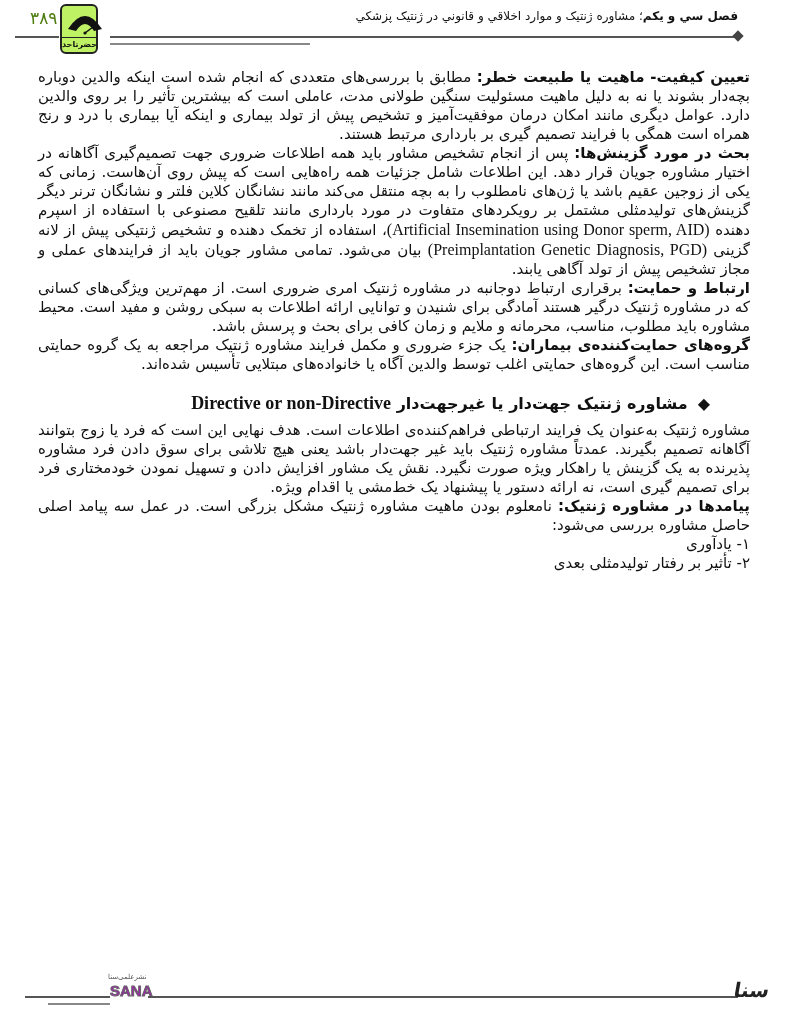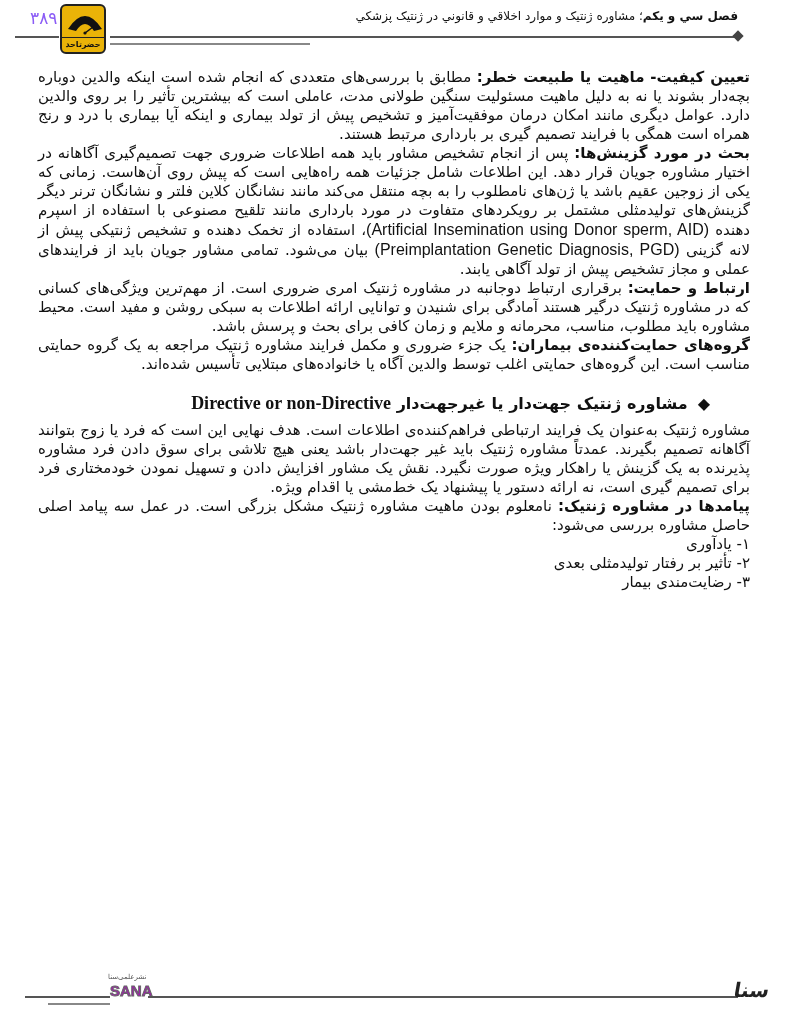--- a/index.html
+++ b/index.html
@@ -1,36 +1,36 @@
 <!DOCTYPE html>
 <html><head>
 <meta charset="utf-8">
 <style>
   html, body { margin:0; padding:0; background:#ffffff; }
   body { width:788px; height:1012px; position:relative; overflow:hidden;
          font-family:"DejaVu Sans", sans-serif; color:#111; }
   .header { position:absolute; top:0; left:0; width:788px; height:60px; }
-  .page-num { position:absolute; left:30px; top:8px; font-size:17px; color:#8b5cf6; }
-  .logo { position:absolute; left:60px; top:4px; width:46px; height:50px;
-          border:2px solid #222; border-radius:6px; background:#eab308; box-sizing:border-box; }
+  .page-num { position:absolute; left:30px; top:8px; font-size:17px; color:#4d7c0f; }
+  .logo { position:absolute; left:60px; top:4px; width:38px; height:50px;
+          border:2px solid #222; border-radius:6px; background:#bef264; box-sizing:border-box; }
   .logo svg { position:absolute; left:4px; top:3px; }
   .logo-label { position:absolute; bottom:1px; left:0; right:0; text-align:center;
                 font-size:8px; font-weight:bold; color:#111; border-top:1.5px solid #222; line-height:13px; }
   .running-title { position:absolute; right:50px; top:9px; font-size:12px; direction:rtl; white-space:nowrap; }
   .running-title b { font-weight:bold; }
   .hline-top { position:absolute; left:15px; top:36px; width:44px; height:2px; background:#555; }
   .hline-top2 { position:absolute; left:110px; top:36px; width:628px; height:2px; background:#555; }
   .hline-under { position:absolute; left:110px; top:43px; width:200px; height:1.5px; background:#888; }
   .diamond-top { position:absolute; left:734px; top:32px; width:8px; height:8px; background:#444; transform:rotate(45deg); }
 
   .content { position:absolute; top:68px; left:38px; width:712px; direction:rtl; text-align:justify;
              font-size:15px; line-height:19px; }
   .content p { margin:0; }
   .content b { font-weight:bold; }
-  .ltr { direction:ltr; unicode-bidi:embed; font-family:Liberation Sans, sans-serif; font-size:16px; }
+  .ltr { direction:ltr; unicode-bidi:embed; font-family:Liberation Serif, serif; font-size:16px; }
   .section-heading { margin:20px 0 8px 0 !important; font-weight:bold; font-size:16px; padding-right:40px; }
   .section-heading .bullet { display:inline-block; margin-left:10px; font-size:16px; }
   .section-heading .en { font-family:"Liberation Serif", serif; font-size:18px; direction:ltr; unicode-bidi:embed; }
   .list-item { margin:0; }
 
   .footer { position:absolute; left:0; top:960px; width:627px; height:52px; }
   .fline1 { position:absolute; left:25px; top:36px; width:85px; height:1.5px; background:#555; }
   .fline2 { position:absolute; left:48px; top:43px; width:62px; height:1.5px; background:#888; }
   .fline3 { position:absolute; left:148px; top:36px; width:590px; height:1.5px; background:#555; }
   .sana { position:absolute; left:110px; top:22px; width:40px; font-family:"Liberation Sans", sans-serif;
@@ -77,21 +77,20 @@
   <p class="section-heading">
     <span class="bullet">◆</span><span>مشاوره ژنتیک جهت‌دار یا غیرجهت‌دار</span> <span class="en">Directive or non-Directive</span>
   </p>
 
   <p>مشاوره ژنتیک به‌عنوان یک فرایند ارتباطی فراهم‌کننده‌ی اطلاعات است. هدف نهایی این است که فرد یا زوج بتوانند آگاهانه تصمیم بگیرند. عمدتاً مشاوره ژنتیک باید غیر جهت‌دار باشد یعنی هیچ تلاشی برای سوق دادن فرد مشاوره پذیرنده به یک گزینش یا راهکار ویژه صورت نگیرد. نقش یک مشاور افزایش دادن و تسهیل نمودن خودمختاری فرد برای تصمیم گیری است، نه ارائه دستور یا پیشنهاد یک خط‌مشی یا اقدام ویژه.</p>
   <p>
     <b>پیامدها در مشاوره ژنتیک:</b><span> نامعلوم بودن ماهیت مشاوره ژنتیک مشکل بزرگی است. در عمل سه پیامد اصلی حاصل مشاوره بررسی می‌شود:</span>
   </p>
   <p class="list-item">۱- یادآوری</p>
   <p class="list-item">۲- تأثیر بر رفتار تولیدمثلی بعدی</p>
-  <p class="list-item">۳- رضایت‌مندی بیمار</p>
 </div>
 
 <div class="footer">
   <div class="fline1"></div>
   <div class="fline2"></div>
   <span class="sana-fa">نشرعلمی‌سنا</span>
   <span class="sana">SANA</span>
   <div class="fline3"></div>
   <span class="sign">سنا</span>
 </div>

